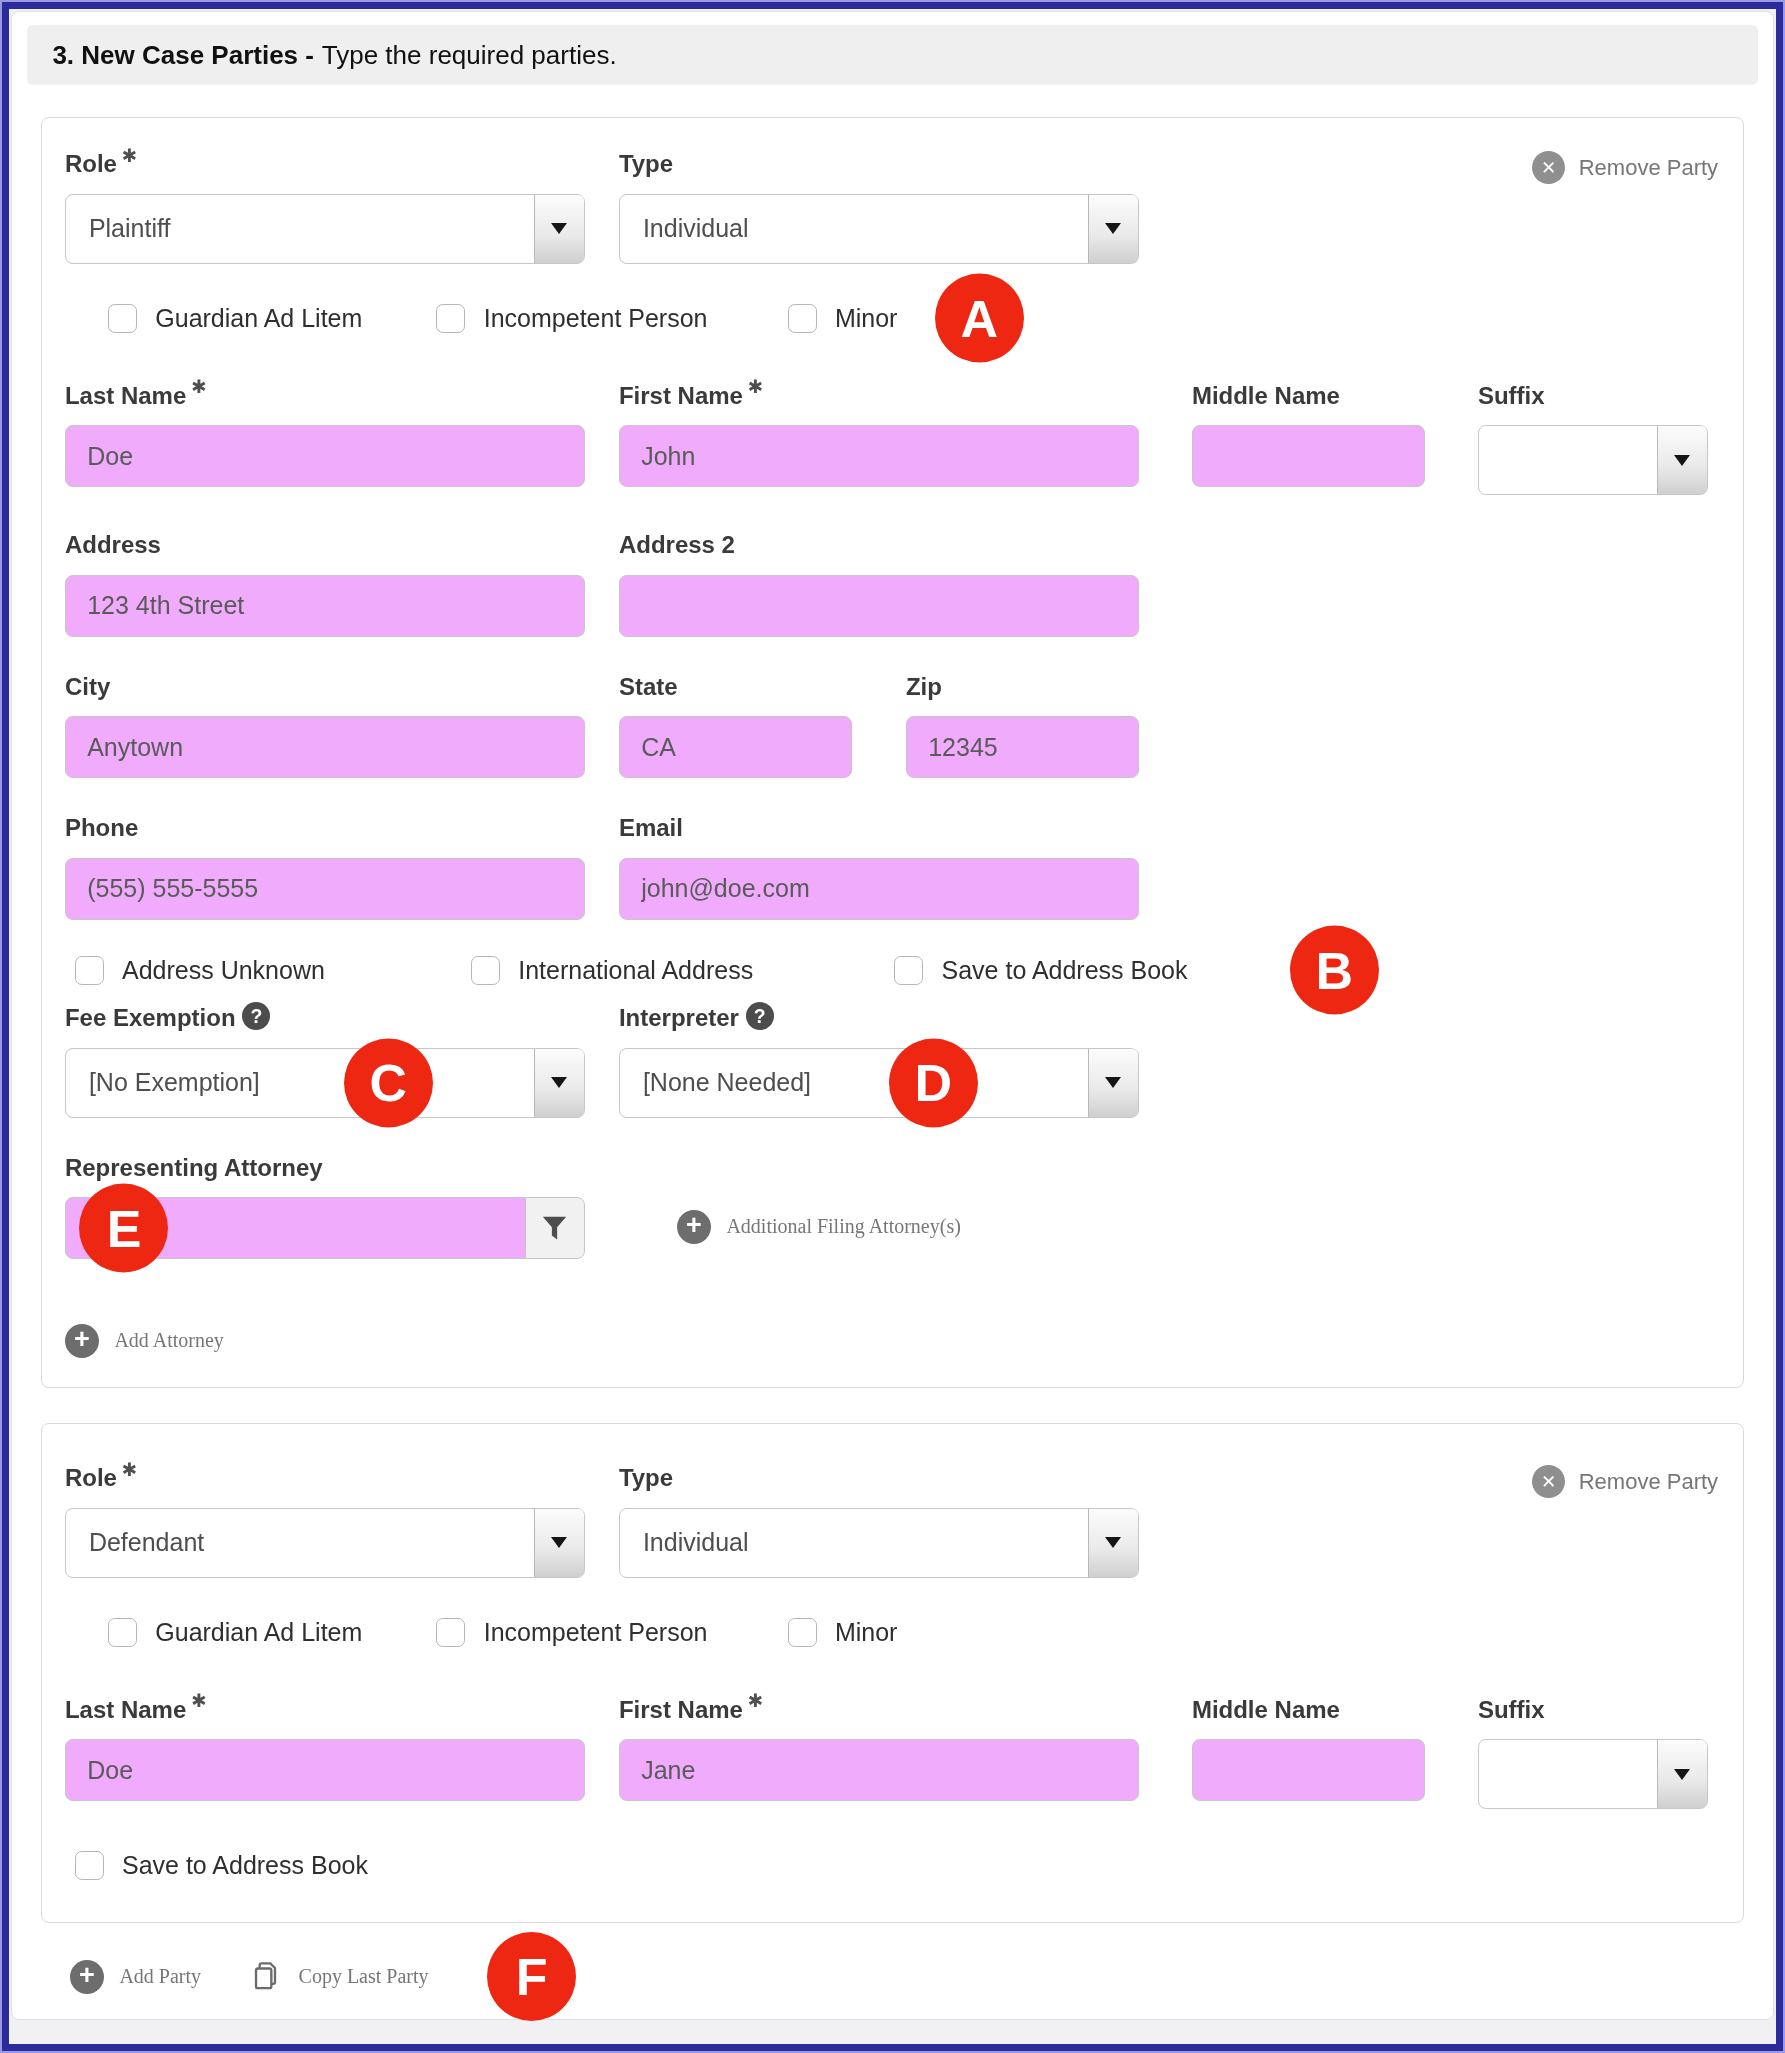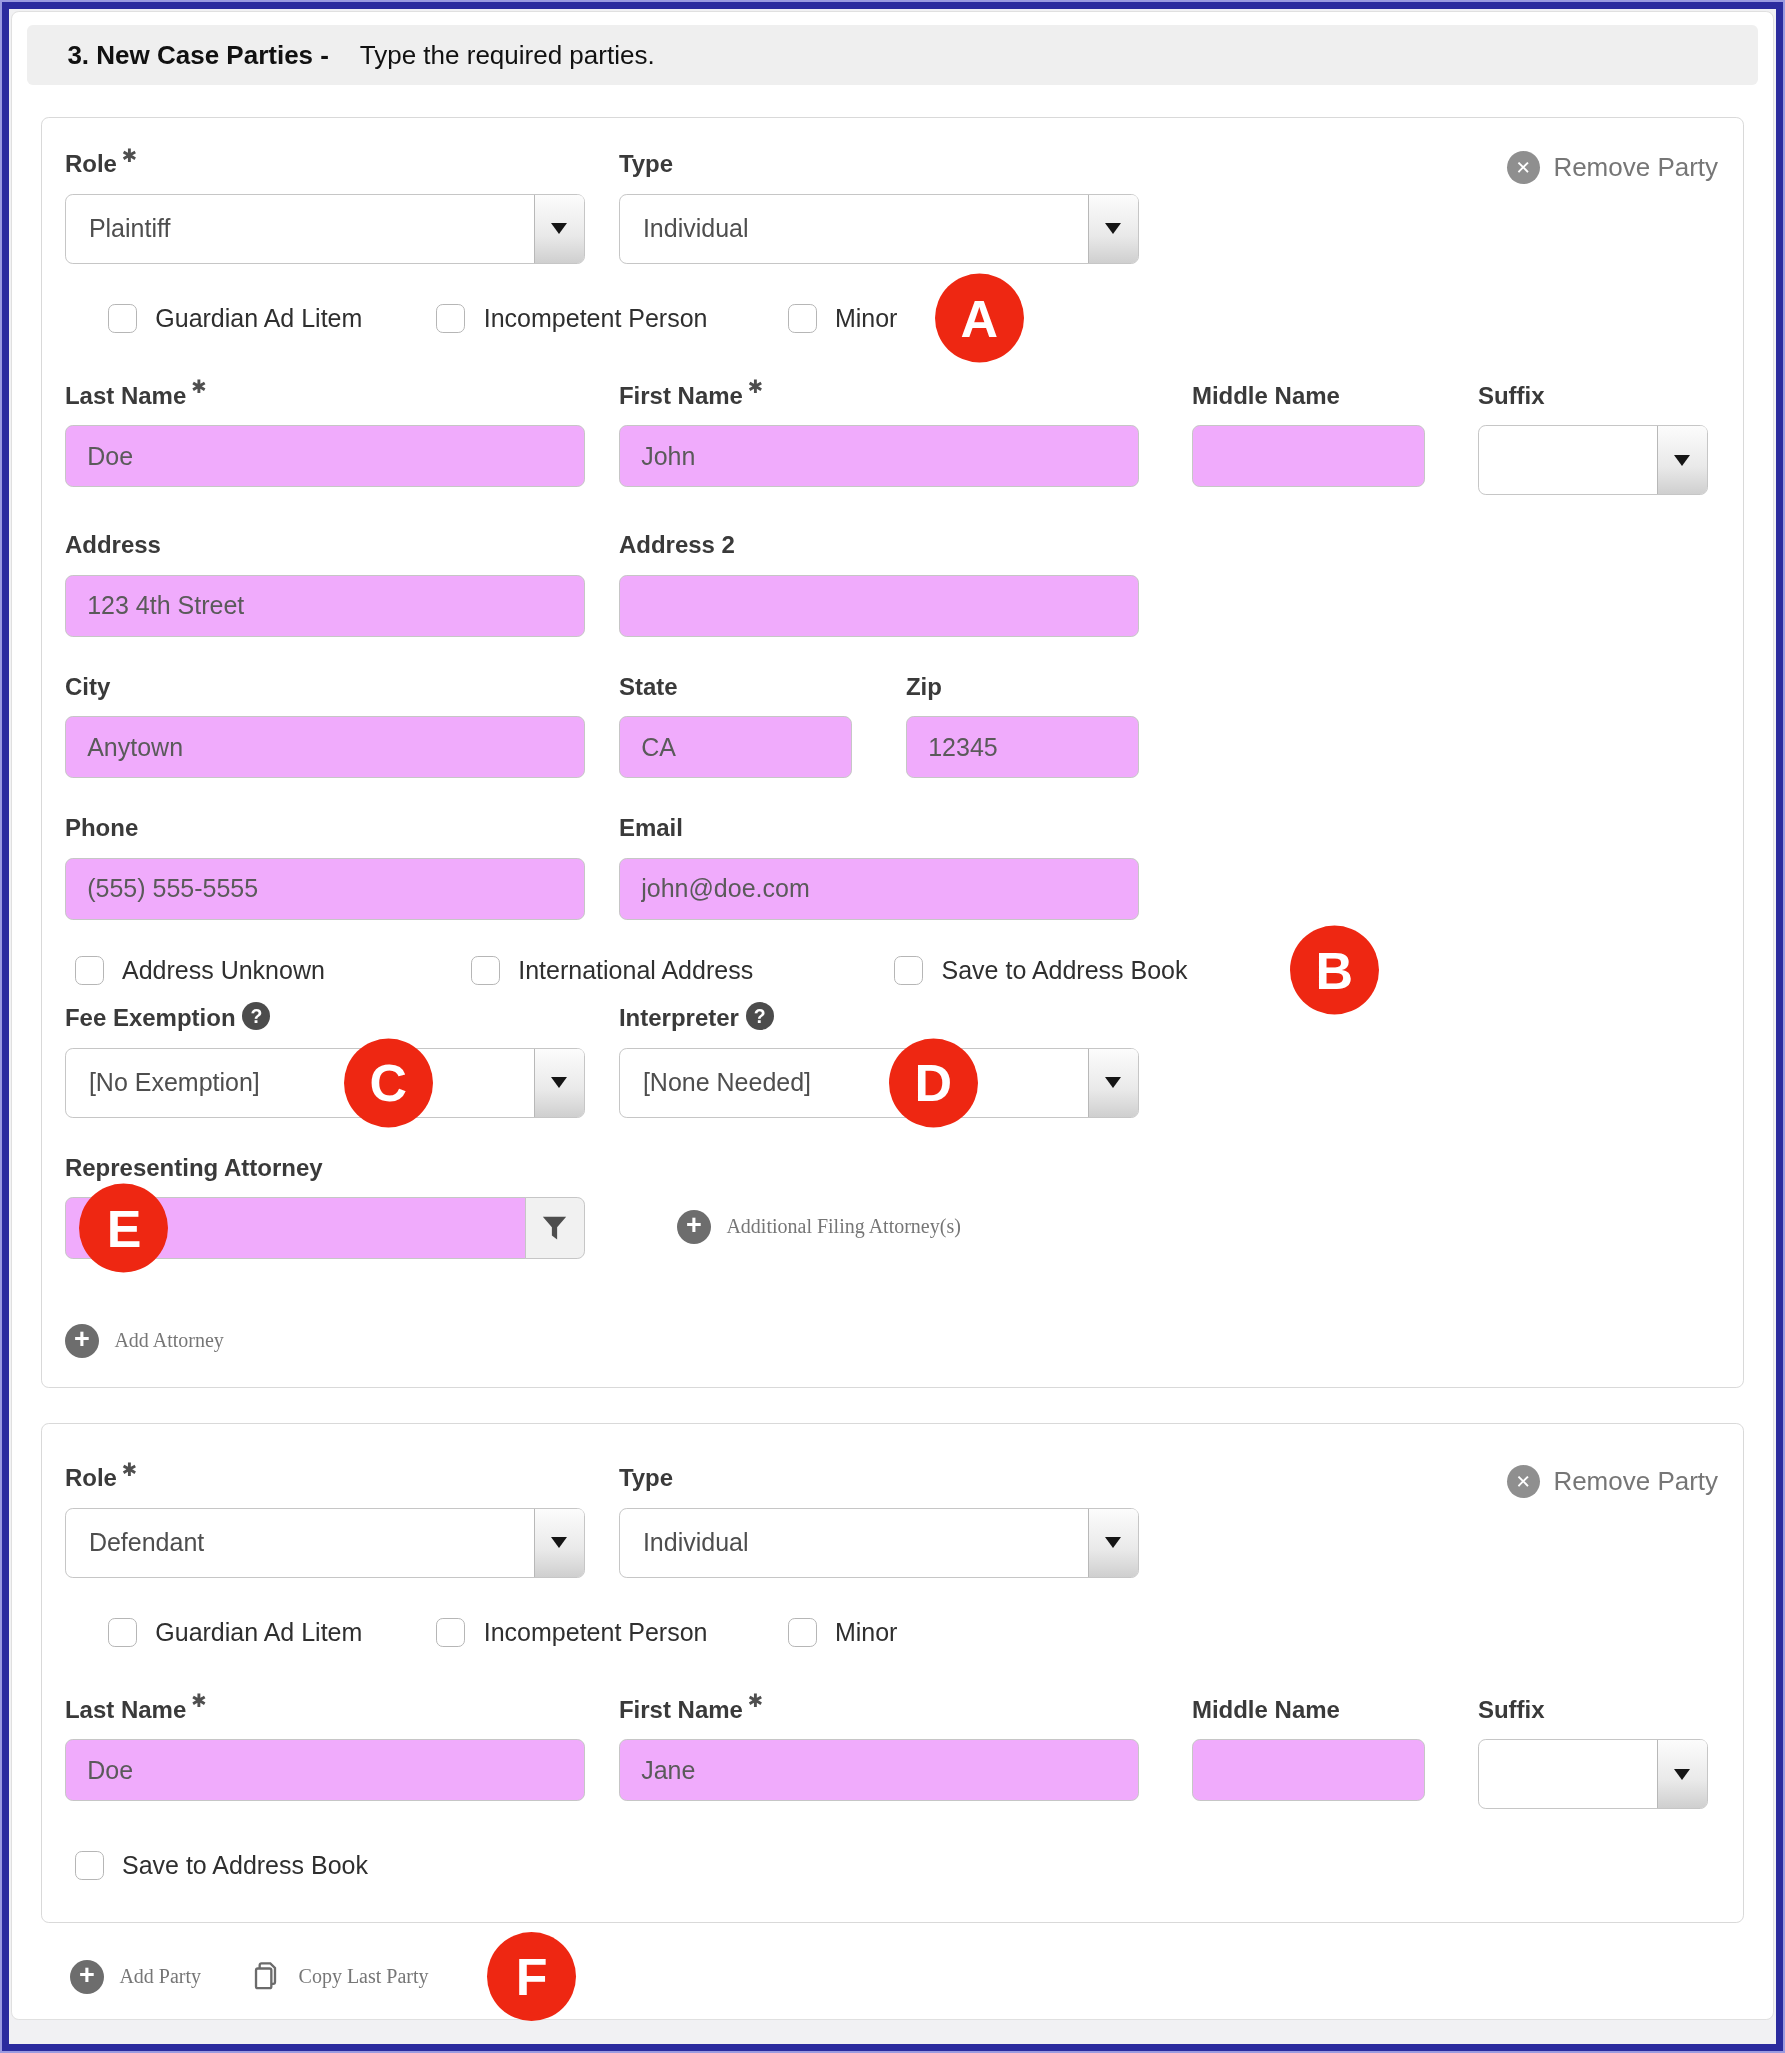--- a/index.html
+++ b/index.html
@@ -25,22 +25,22 @@
     margin: 1.9px 1.9px 0 1.9px;
     padding-bottom: 5.8px;
   }
 
   .section-header {
     background: #efefef;
     border-radius: 5.8px;
     margin: 13.6px 15.5px 0 15.5px;
     height: 60px;
     display: flex; align-items: center;
-    padding-left: 40px;
-    font-size: 26px; color: #111; gap: 23px;
+    padding-left: 25px;
+    font-size: 26px; color: #111;
   }
   .section-header .b { font-weight: bold; margin-right: 7.8px; }
 
   .panel {
     border: 1.9px solid #d9d9d9;
     border-radius: 7.8px;
     background: #fff;
     margin: 32px 29px 0 29px;
     padding: 31px 17.5px 27px 23px;
     position: relative;
@@ -108,21 +108,21 @@
     font-size: 52px; font-weight: bold;
     display: flex; align-items: center; justify-content: center;
     flex-shrink: 0;
   }
   .circle.abs { position: absolute; top: 50%; transform: translateY(-50%); z-index: 3; }
 
   .remove-party {
     position: absolute; top: 33px; right: 25px;
     display: flex; align-items: center; cursor: pointer;
   }
-  .remove-party .txt { font-size: 26px; color: #767676; margin-left: 13.6px; }
+  .remove-party .txt { font-size: 22px; color: #767676; margin-left: 13.6px; }
   .icon-circle {
     border-radius: 50%; color: #fff; display: flex;
     align-items: center; justify-content: center; flex-shrink: 0;
   }
   .x-icon { width: 33px; height: 33px; background: #8f8f8f; font-size: 18.4px; font-weight: bold; }
   .plus-icon { width: 34px; height: 34px; background: #6d6d6d; font-size: 27px; font-weight: bold; padding-bottom: 2.9px; }
   .help-icon {
     width: 28px; height: 28px; background: #4c4c4c; color:#fff;
     border-radius: 50%; font-size: 19.4px; font-weight: bold;
     display: inline-flex; align-items: center; justify-content: center;

